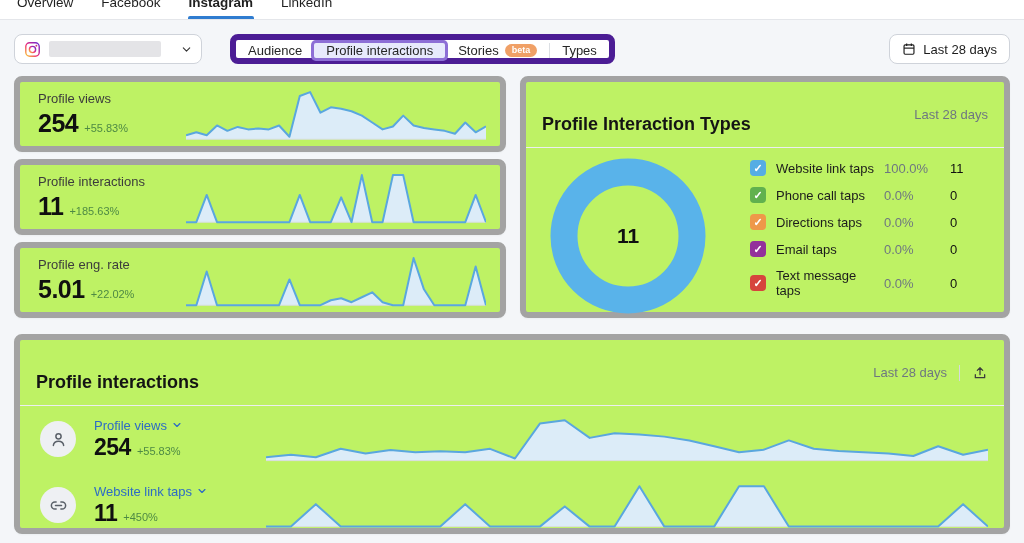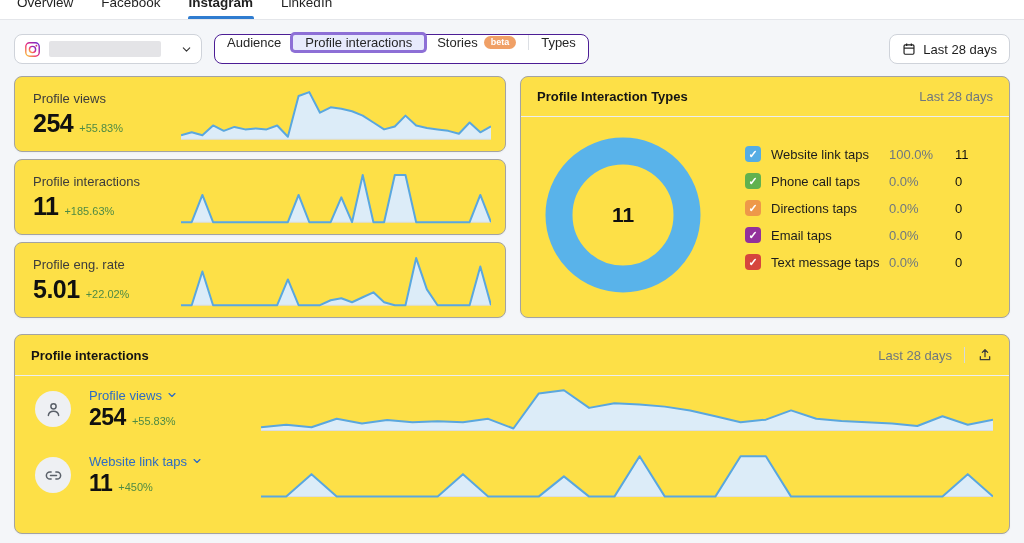--- a/index.html
+++ b/index.html
@@ -19,55 +19,55 @@
   .content { padding:14px; }
 
   
   .controls { display:flex; align-items:center; height:30px; margin-bottom:12px; position:relative; }
   .account-select { width:188px; height:30px; background:#fff; border:1px solid #cfd3da;
     border-radius:8px; display:flex; align-items:center; padding:0 9px; gap:8px; cursor:pointer; }
   .ig-badge { width:17px; height:17px; flex:0 0 auto; }
   .redacted { height:16px; width:112px; background:#e4e4e7; border-radius:2px; }
   .account-select .spacer { flex:1; }
 
-  .segmented { display:flex; align-items:flex-start; height:30px; background:#fff;
-    border:1px solid #4c1d95; border-radius:8px; margin-left:12px; overflow:visible; }
+  .segmented { display:flex; align-items:flex-end; height:30px; background:#fff;
+    border:6px solid #4c1d95; border-radius:8px; margin-left:28px; overflow:visible; }
   .seg { display:flex; align-items:center; gap:6px; padding:0 12px; font-size:13px;
     color:#262626; background:none; border:none; border-left:1px solid #dcdfe4;
     cursor:pointer; font-family:"Liberation Sans", sans-serif; white-space:nowrap; }
   .seg:first-child { border-left:none; border-radius:7px 0 0 7px; }
   .seg:last-child { border-radius:0 7px 7px 0; }
   .seg.selected { background:#e7eafc; }
   .seg.highlighted { box-shadow:0 0 0 3px #8d6fd6; border-radius:2px; position:relative; z-index:2;
     border-left:none; }
   .beta { font-size:9px; font-weight:700; color:#fff; background:#f0a066;
     border-radius:8px; padding:2px 7px 2px; line-height:1; }
 
   .date-btn { position:absolute; right:0; top:0; height:30px; display:flex; align-items:center;
     gap:7px; background:#fff; border:1px solid #cfd3da; border-radius:8px; padding:0 12px;
     font-size:13px; color:#1c1c1c; cursor:pointer; font-family:"Liberation Sans", sans-serif; }
 
   
   .main { display:flex; gap:14px; }
   .col-left { width:492px; display:flex; flex-direction:column; gap:7px; }
-  .panel { background:#fde047; border:1px solid #a3a3a3; border-radius:8px;
+  .panel { background:#bef264; border:6px solid #a3a3a3; border-radius:8px;
     box-shadow:0 1px 2px rgba(30,40,60,.04); }
 
   .metric-card { height:76px; display:flex; align-items:center; padding:8px 14px 8px 18px; }
   .metric-text { width:148px; flex:0 0 auto; }
   .metric-label { font-size:13px; color:#3c3c3c; margin-bottom:3px; }
   .metric-valrow { display:flex; align-items:baseline; gap:6px; }
   .metric-value { font-size:25px; font-weight:700; color:#101010; letter-spacing:-.5px; }
   .metric-delta { font-size:11px; color:#4e8a44; }
   .spark { flex:1; height:56px; width:100%; display:block; }
 
   .col-right { flex:1; height:242px; display:flex; flex-direction:column; }
   .panel-head { display:flex; align-items:center; justify-content:space-between;
     padding:12px 16px; border-bottom:1px solid #eceef1; }
-  .panel-title { font-size:13px; font-weight:700; color:#141414; }
+  .panel-title { font-size:18px; font-weight:700; color:#141414;margin-top:20px; }
   .panel-date { font-size:13px; color:#6e7780; }
   .pit-body { flex:1; display:flex; align-items:center; padding:8px 28px 12px 22px; gap:42px; }
   .donut-wrap { position:relative; width:160px; height:160px; flex:0 0 auto; }
   .donut-total { position:absolute; inset:0; display:flex; align-items:center; justify-content:center;
     font-size:21px; font-weight:700; color:#101010; }
   .legend { display:flex; flex-direction:column; gap:11px; flex:1; margin-top:-14px; }
   .legend-row { display:flex; align-items:center; font-size:13px; color:#1c1c1c; }
   .checkbox { width:16px; height:16px; border-radius:4px; margin-right:10px; flex:0 0 auto;
     display:flex; align-items:center; justify-content:center; color:#fff; font-size:11px;
     font-weight:700; cursor:pointer; }

